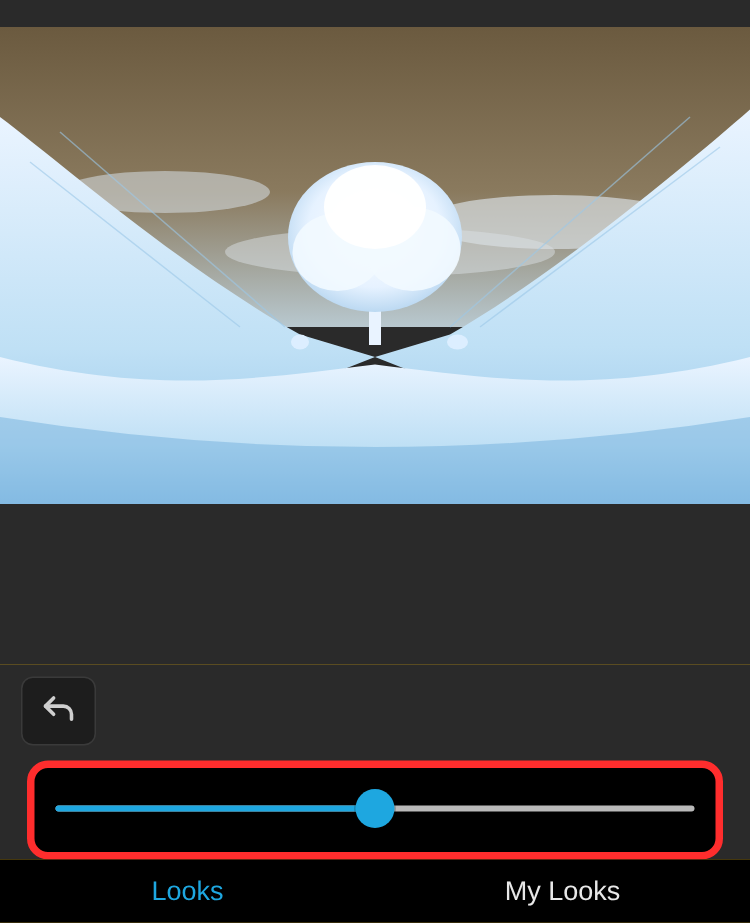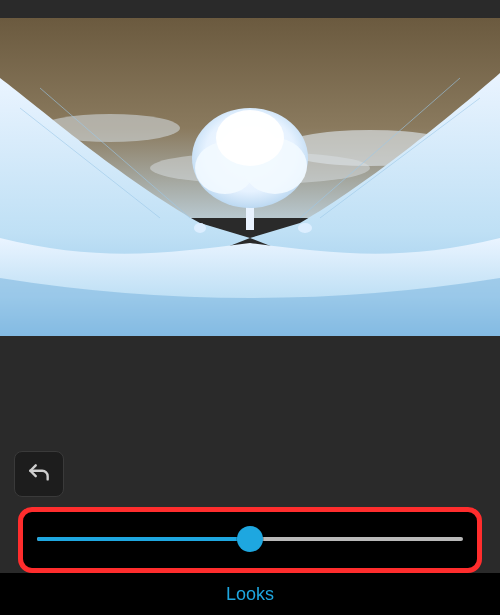--- a/index.html
+++ b/index.html
@@ -142,14 +142,15 @@
       <div class="slider">
         <div class="track"></div>
         <div class="track-fill" style="width:50%"></div>
         <div class="thumb" style="left:50%"></div>
       </div>
     </div>
   </div>
 
   <div class="tabs">
     <div class="tab active">Looks</div>
+    <div class="tab">My Looks</div>
   </div>
 </div>
 
 </body></html>

